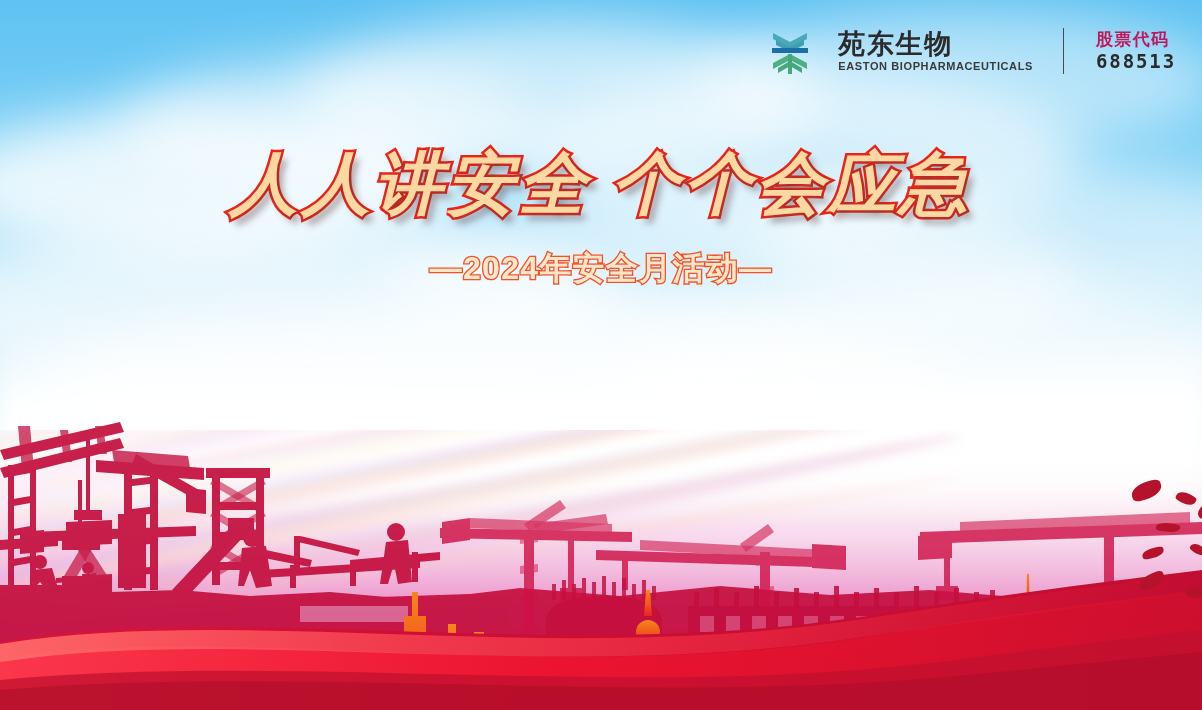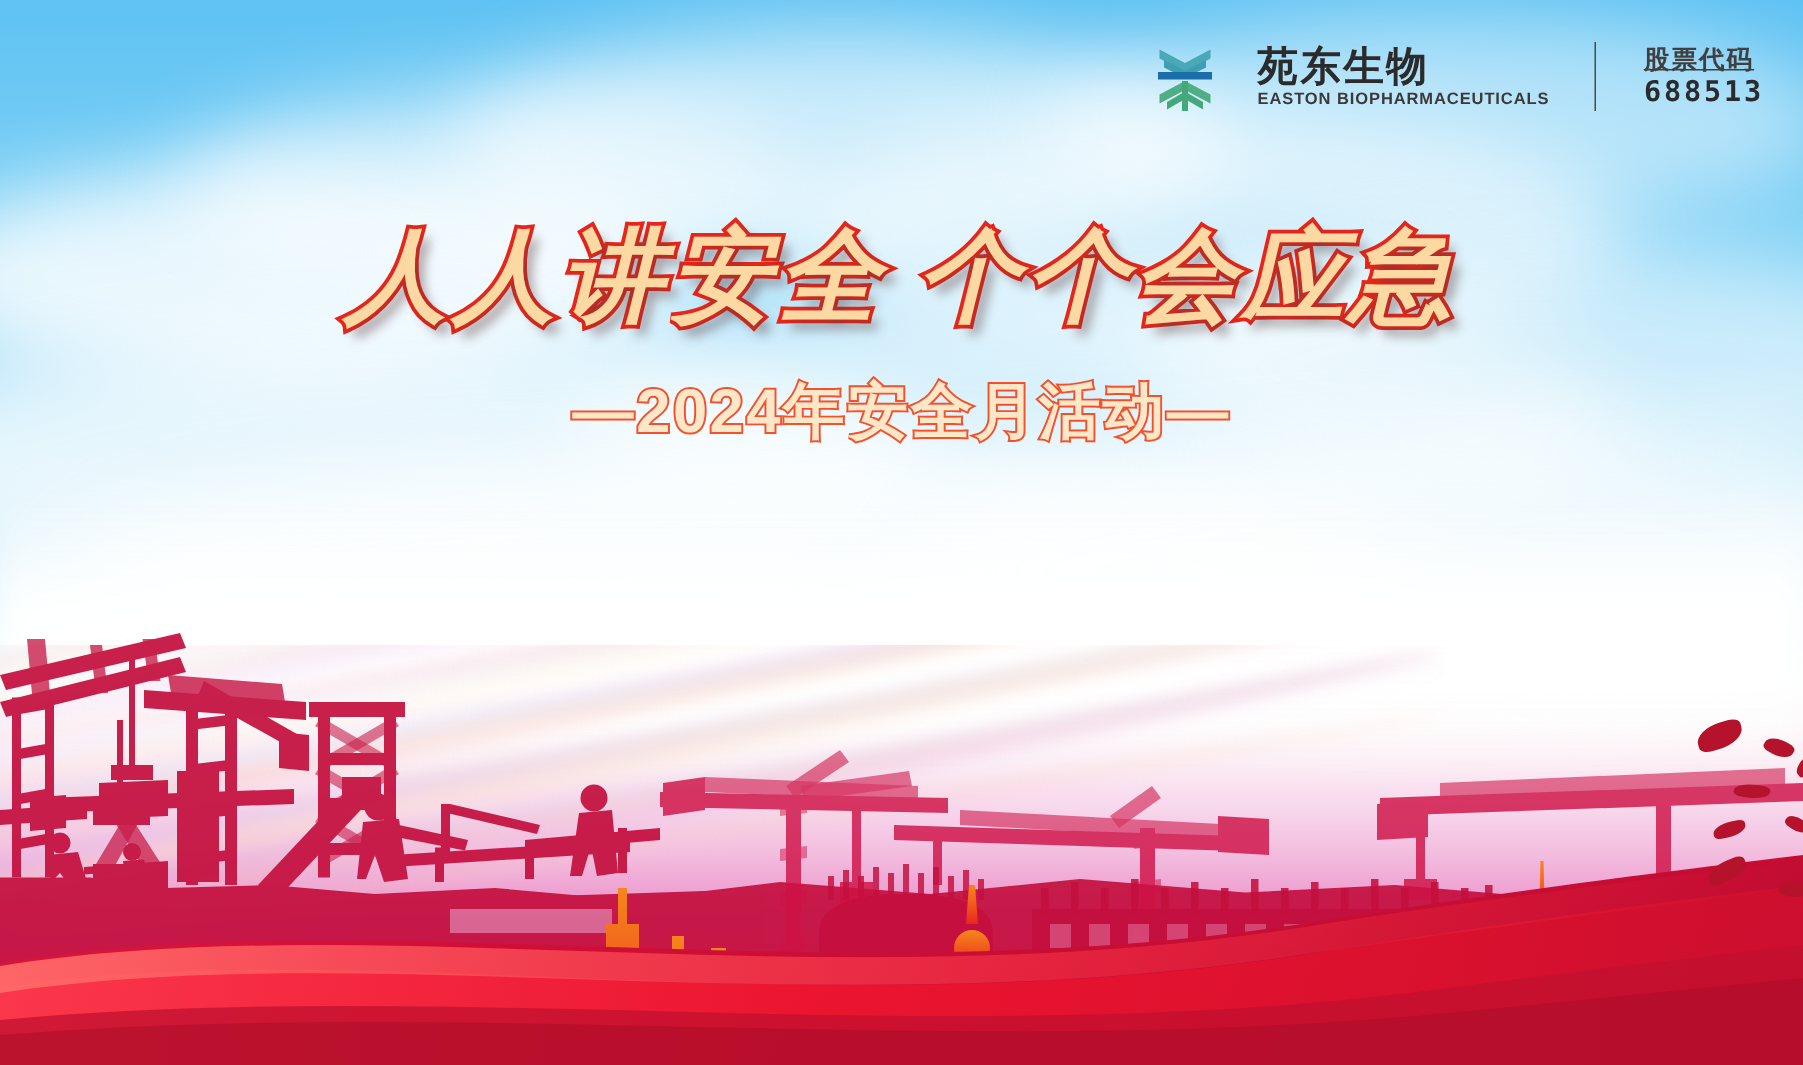--- a/index.html
+++ b/index.html
@@ -83,21 +83,21 @@
     paint-order:stroke fill;
     text-shadow:6px 7px 7px rgba(90,60,60,.45);
   }
   .t1{font-size:68px;}
   .t2{font-size:86px;margin-top:16px;}
 
   .subtitle{
     margin-top:28px;
     font-family:"Liberation Sans","DejaVu Sans",sans-serif;
     font-weight:bold;
-    font-size:41px;
+    font-size:32px;
     letter-spacing:.04em;
     color:#fde7c9;
     -webkit-text-stroke:2.6px #f4502a;
     paint-order:stroke fill;
   }
 
   
   .brand{
     position:absolute;right:26px;top:28px;
     display:flex;align-items:center;gap:28px;
@@ -108,21 +108,21 @@
     font-size:27px;font-weight:bold;color:#2b2b2b;
     letter-spacing:.06em;line-height:1.05;
     font-family:"Liberation Sans","DejaVu Sans",sans-serif;
   }
   .brand-en{
     font-size:11px;font-weight:bold;color:#3a3a3a;
     letter-spacing:.055em;margin-top:2px;white-space:nowrap;
   }
   .brand-sep{width:1px;height:46px;background:#4a4a4a;margin:0 4px 0 2px;}
   .stock{display:flex;flex-direction:column;justify-content:center;}
-  .stock-label{font-size:17px;font-weight:bold;color:#404040;letter-spacing:.08em;line-height:1.25;text-decoration:underline;}
+  .stock-label{font-size:17px;font-weight:bold;color:#be185d;letter-spacing:.08em;line-height:1.25;}
   .stock-code{font-size:19px;font-weight:bold;color:#2b2b2b;letter-spacing:.10em;line-height:1.2;
     font-family:"DejaVu Sans Mono","Liberation Mono",monospace;}
 
   
   .petal{position:absolute;background:#b5122c;border-radius:60% 25% 60% 25%;}
 </style>
 </head>
 <body>
 
 <div class="poster">

